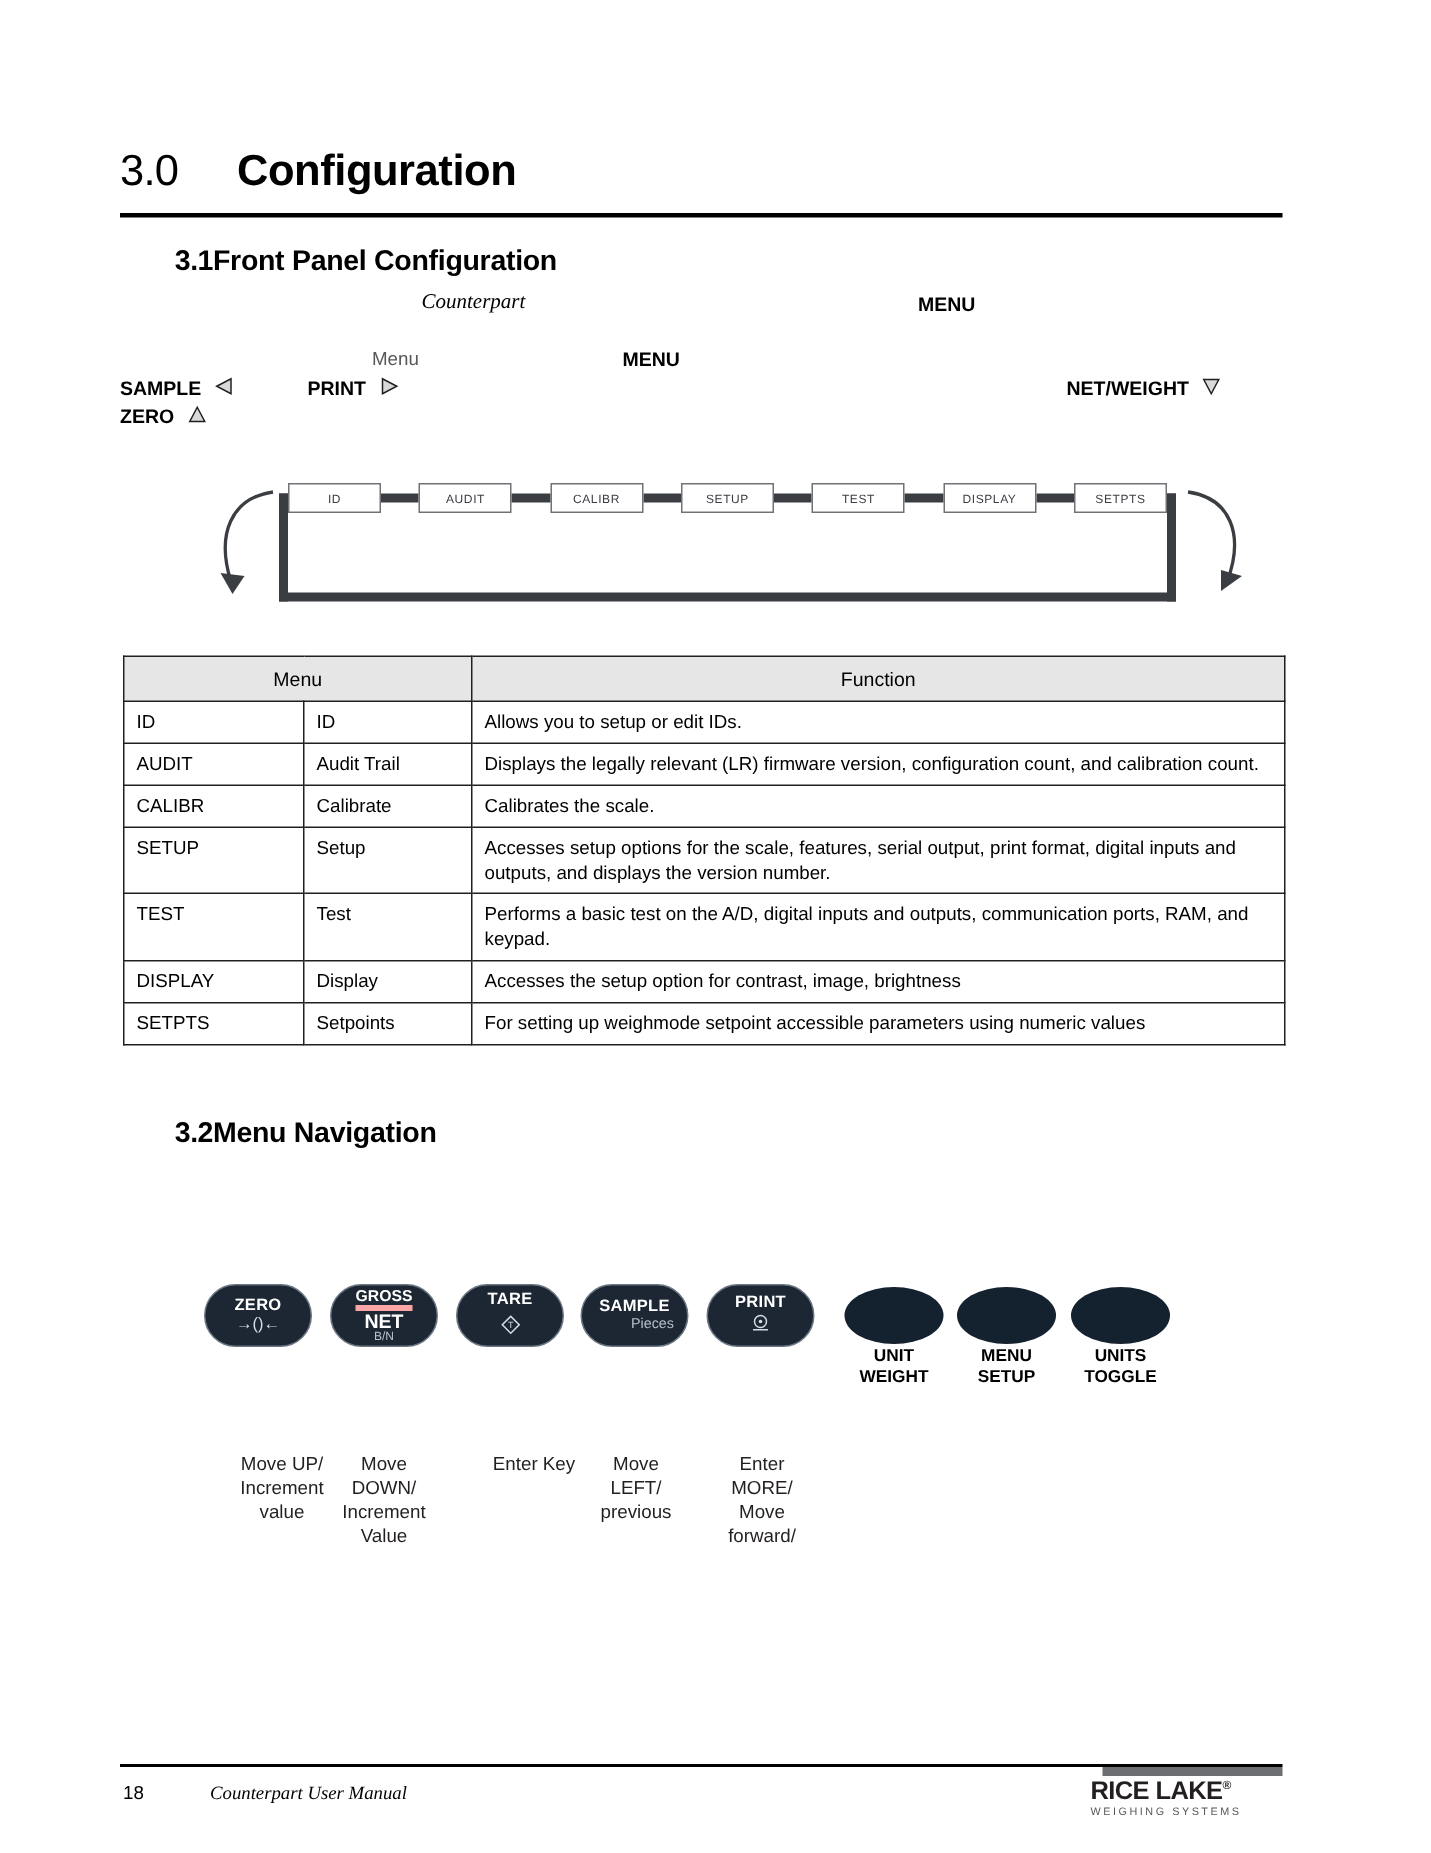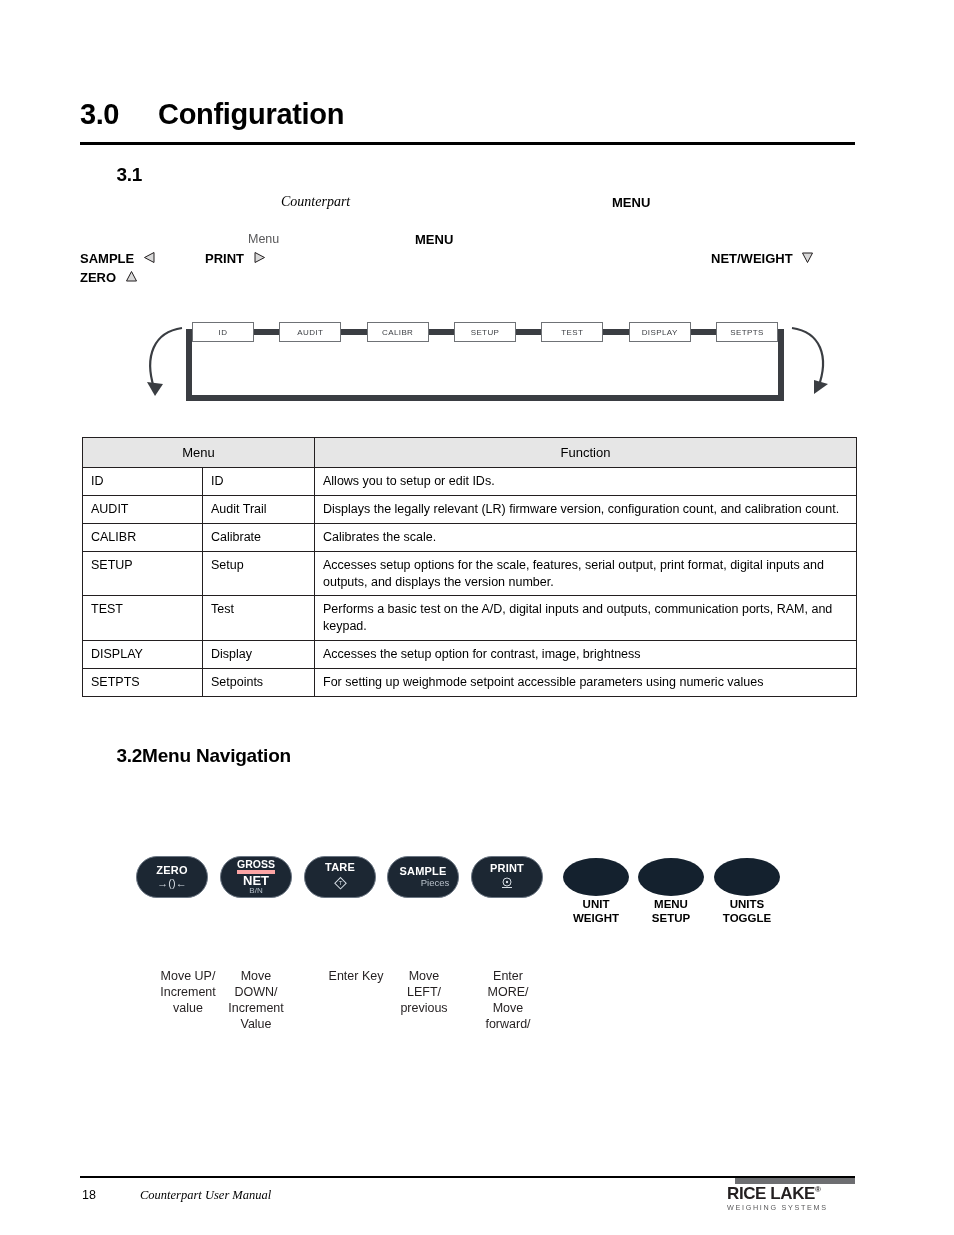--- a/index.html
+++ b/index.html
@@ -19,21 +19,21 @@
   
   .h1-row {
     position: absolute;
     left: 80px; top: 98px;
     width: 775px;
     display: flex;
     align-items: baseline;
   }
   .h1-num {
     font-size: 29px;
-    font-weight: bold;
+    font-weight: normal;
     letter-spacing: -0.5px;
     width: 78px;
     flex: 0 0 78px;
   }
   .h1-text {
     font-size: 29px;
     font-weight: bold;
     letter-spacing: -0.3px;
   }
   .h1-rule {
@@ -250,20 +250,21 @@
 <div class="page">
 
   <div class="h1-row">
     <span class="h1-num">3.0</span>
     <span class="h1-text">Configuration</span>
   </div>
   <div class="h1-rule"></div>
 
   <div class="h2-row" style="left:80px; top:164px;">
     <span class="h2-num">3.1</span>
+    <span class="h2-text">Front Panel Configuration</span>
   </div>
 
   <div class="frag italic" style="left:281px; top:194px;">Counterpart</div>
   <div class="frag bold" style="left:612px; top:195px;">MENU</div>
 
   <div class="frag gray" style="left:248px; top:232px; font-size:12.5px;">Menu</div>
   <div class="frag bold" style="left:415px; top:232px;">MENU</div>
 
   <div class="frag bold" style="left:80px; top:251px;">
     <span>SAMPLE</span>

